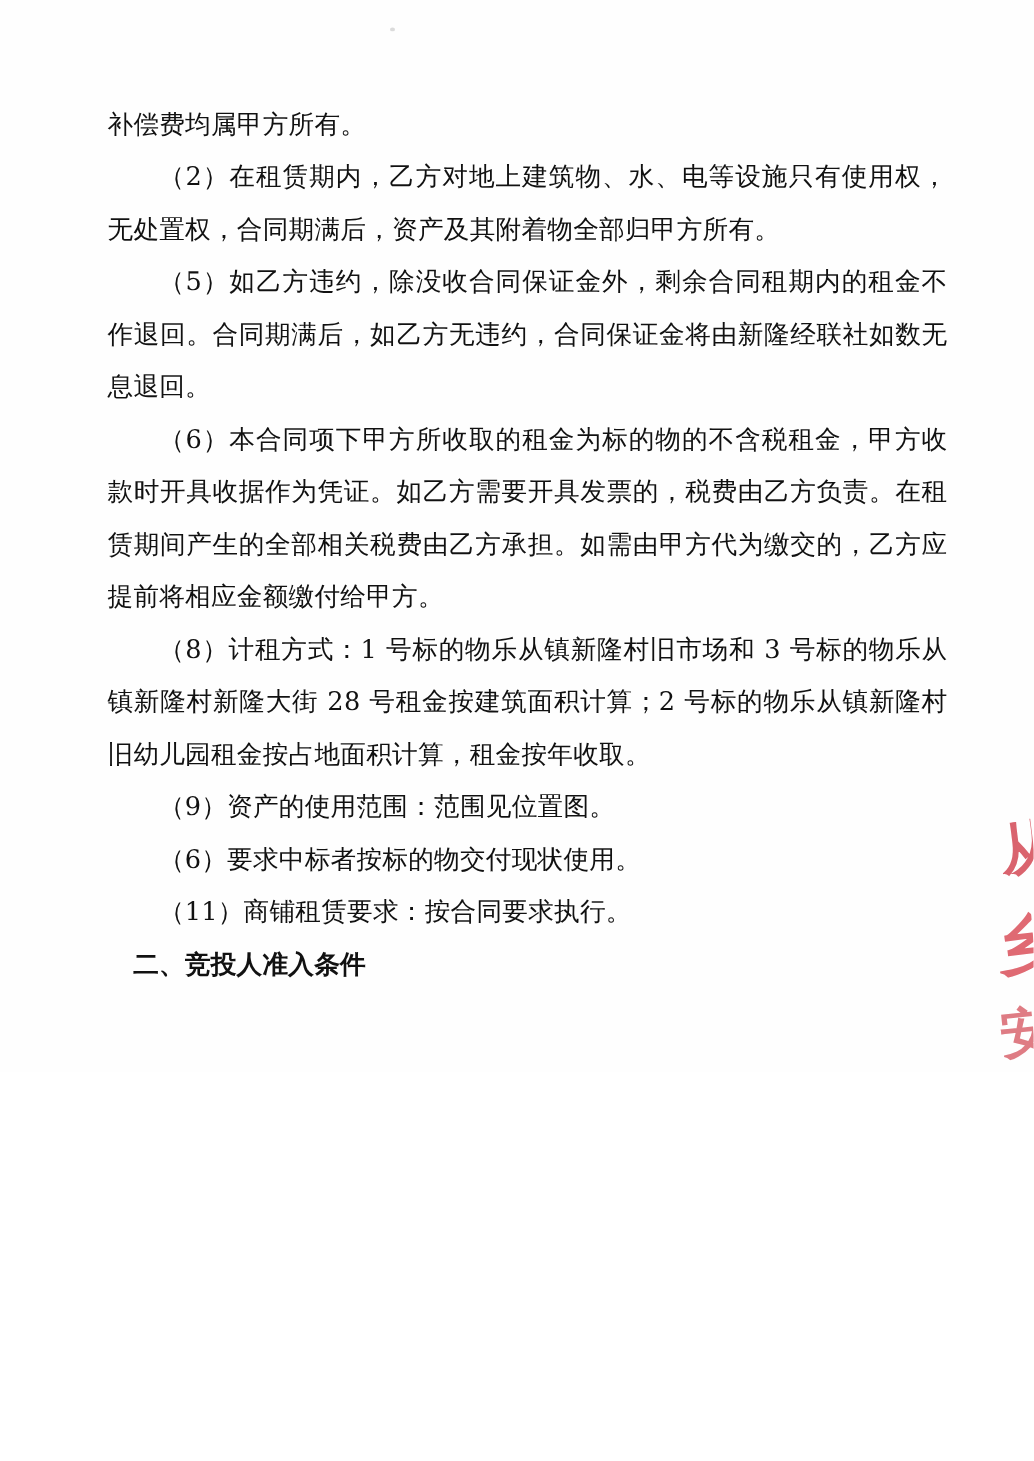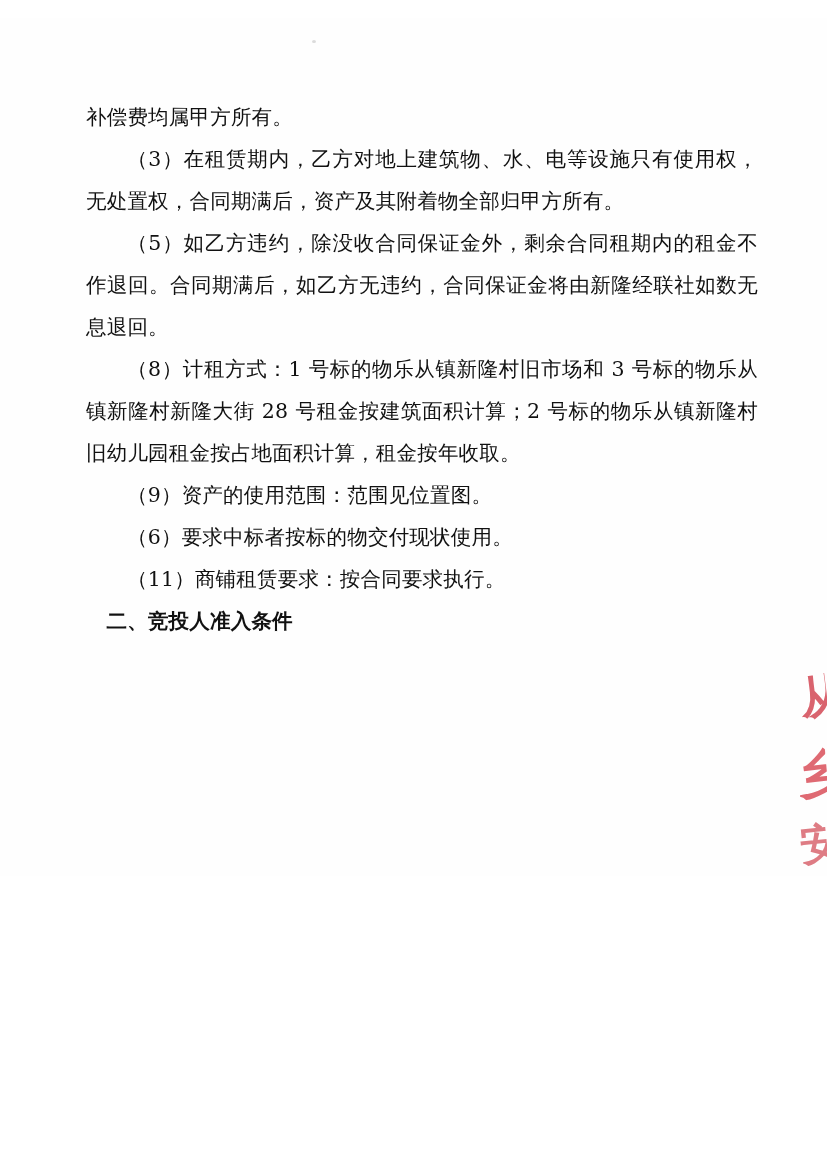--- a/index.html
+++ b/index.html
@@ -6,21 +6,21 @@
   html, body {
     margin: 0;
     padding: 0;
     background: #ffffff;
   }
 
   .page {
     position: relative;
     width: 827px;
     height: 858px;
-    margin: 18px auto;
+    margin: 0 auto;
     background: #fefefe;
     overflow: hidden;
     font-family: "DejaVu Serif", "Liberation Serif", serif;
     color: #111111;
   }
 
   
   .scan-speck {
     position: absolute;
     left: 312px;
@@ -130,25 +130,26 @@
 <body>
 
 <div class="page">
 
   <div class="scan-speck"></div>
 
   <div class="body-text">
 
     <p class="para">补偿费均属甲方所有。</p>
 
-    <p class="para indent">（3）在租赁期内，乙方对地上建筑物、水、电等设施只有使用权，无处置权，合同期满后，资产及其附着物全部归甲方所有。</p>
+    <p class="para indent">（2）在租赁期内，乙方对地上建筑物、水、电等设施只有使用权，无处置权，合同期满后，资产及其附着物全部归甲方所有。</p>
 
 
     <p class="para indent">（5）如乙方违约，除没收合同保证金外，剩余合同租期内的租金不作退回。合同期满后，如乙方无违约，合同保证金将由新隆经联社如数无息退回。</p>
 
+    <p class="para indent">（6）本合同项下甲方所收取的租金为标的物的不含税租金，甲方收款时开具收据作为凭证。如乙方需要开具发票的，税费由乙方负责。在租赁期间产生的全部相关税费由乙方承担。如需由甲方代为缴交的，乙方应提前将相应金额缴付给甲方。</p>
 
 
     <p class="para indent">（8）计租方式：1 号标的物乐从镇新隆村旧市场和 3 号标的物乐从镇新隆村新隆大街 28 号租金按建筑面积计算；2 号标的物乐从镇新隆村旧幼儿园租金按占地面积计算，租金按年收取。</p>
 
     <p class="para indent">（9）资产的使用范围：范围见位置图。</p>
 
     <p class="para indent">（6）要求中标者按标的物交付现状使用。</p>
 
     <p class="para indent">（11）商铺租赁要求：按合同要求执行。</p>
 

